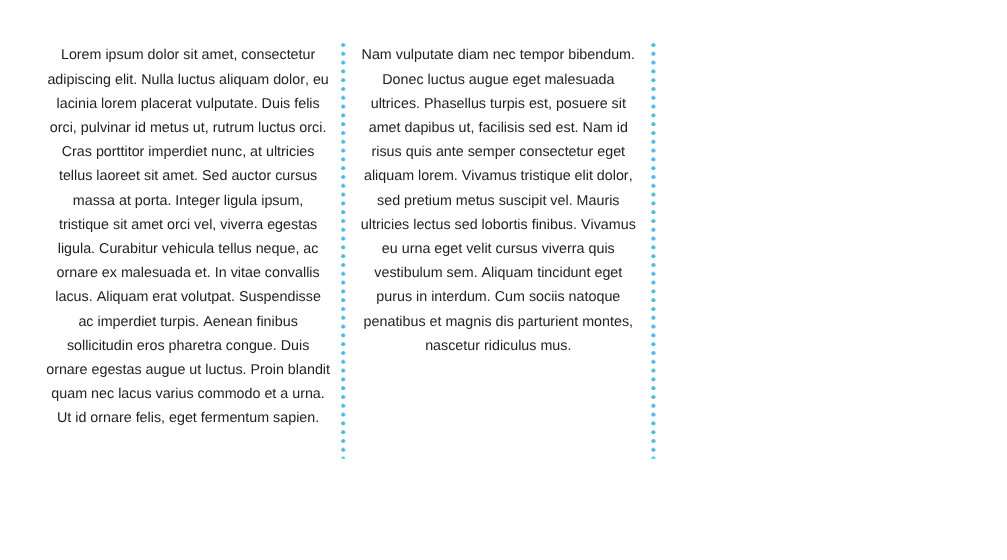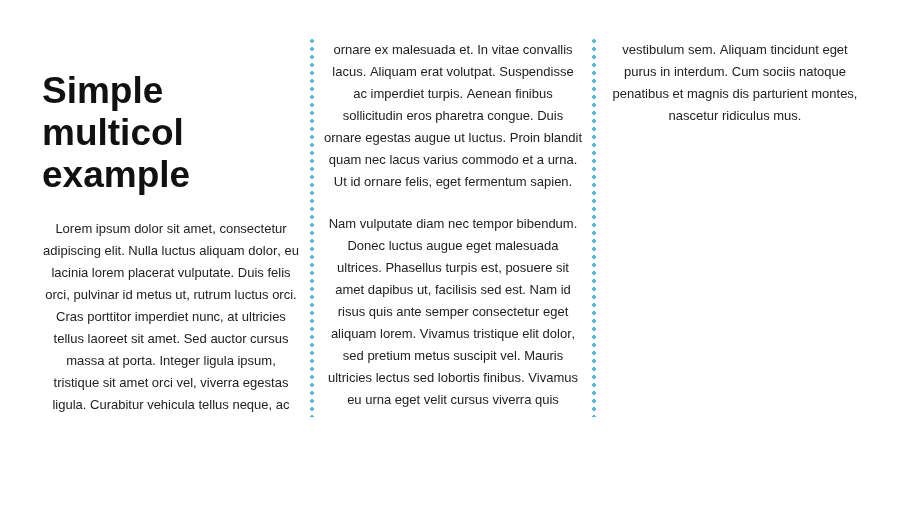--- a/index.html
+++ b/index.html
@@ -55,19 +55,18 @@
     background-repeat: repeat-y;
   }
   .rule-1 { left: 310px; }
   .rule-2 { left: 592px; }
 </style>
 </head>
 <body>
 
 <div class="page">
   <div class="multicol">
-    <h2>Simple multicol example</h2>
     <p>Lorem ipsum dolor sit amet, consectetur adipiscing elit. Nulla luctus aliquam dolor, eu lacinia lorem placerat vulputate. Duis felis orci, pulvinar id metus ut, rutrum luctus orci. Cras porttitor imperdiet nunc, at ultricies tellus laoreet sit amet. Sed auctor cursus massa at porta. Integer ligula ipsum, tristique sit amet orci vel, viverra egestas ligula. Curabitur vehicula tellus neque, ac ornare ex malesuada et. In vitae convallis lacus. Aliquam erat volutpat. Suspendisse ac imperdiet turpis. Aenean finibus sollicitudin eros pharetra congue. Duis ornare egestas augue ut luctus. Proin blandit quam nec lacus varius commodo et a urna. Ut id ornare felis, eget fermentum sapien.</p>
     <p>Nam vulputate diam nec tempor bibendum. Donec luctus augue eget malesuada ultrices. Phasellus turpis est, posuere sit amet dapibus ut, facilisis sed est. Nam id risus quis ante semper consectetur eget aliquam lorem. Vivamus tristique elit dolor, sed pretium metus suscipit vel. Mauris ultricies lectus sed lobortis finibus. Vivamus eu urna eget velit cursus viverra quis vestibulum sem. Aliquam tincidunt eget purus in interdum. Cum sociis natoque penatibus et magnis dis parturient montes, nascetur ridiculus mus.</p>
   </div>
   <div class="rule rule-1"></div>
   <div class="rule rule-2"></div>
 </div>
 
 </body></html>

